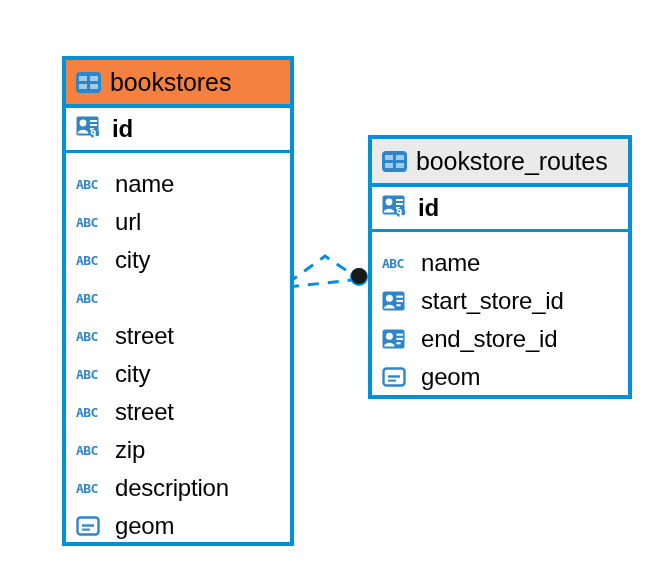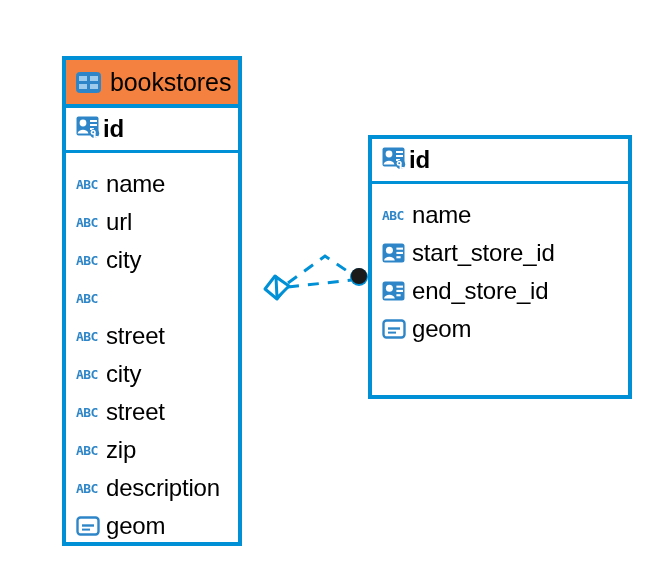--- a/index.html
+++ b/index.html
@@ -49,20 +49,21 @@
     line-height: 1;
     letter-spacing: -0.1px;
     white-space: nowrap;
   }
 
   
   .er-row {
     box-sizing: border-box;
     display: flex;
     align-items: center;
+    gap: 9px;
     padding: 0 10px;
   }
   .er-row.pk {
     border-bottom: 3px solid #0090d6;
   }
   .er-row-label {
     font-size: 24px;
     color: #000000;
     line-height: 1;
     letter-spacing: -0.2px;
@@ -110,21 +111,21 @@
       <polygon points="287,286 277,299 265,289 275,276" fill="#ffffff" stroke="#0090d6" stroke-width="3" stroke-linejoin="round"></polygon>
       <polygon points="276,277 289,286 277,298" fill="#ffffff" stroke="#0090d6" stroke-width="3" stroke-linejoin="round"></polygon>
     </g>
 
     <g>
       <circle cx="359" cy="277" r="9" fill="#0090d6"></circle>
       <circle cx="359" cy="276" r="8" fill="#1a1a1a"></circle>
     </g>
   </svg>
 
-  <div class="er-table" style="left:62px; top:56px; width:180px; height:490px;">
+  <div class="er-table" style="left:62px; top:56px; width:232px; height:490px;">
 
     <div class="er-header orange" style="height:48px;">
       <span class="icon">
         <svg width="25" height="21" viewBox="0 0 25 21">
           <rect x="0.5" y="0.5" width="24" height="20" rx="3" ry="3" fill="#2e86c8" stroke="#2e86c8" stroke-width="1"></rect>
           <rect x="3" y="4" width="8" height="5" fill="#9ecbec"></rect>
           <rect x="14" y="4" width="8" height="5" fill="#9ecbec"></rect>
           <rect x="3" y="12" width="8" height="5" fill="#9ecbec"></rect>
           <rect x="14" y="12" width="8" height="5" fill="#9ecbec"></rect>
         </svg>
@@ -206,20 +207,32 @@
           </svg>
         </span>
         <span class="er-row-label">geom</span>
       </div>
 
     </div>
   </div>
 
   <div class="er-table" style="left:368px; top:135px; width:264px; height:264px;">
 
+    <div class="er-header gray" style="height:48px;">
+      <span class="icon">
+        <svg width="25" height="21" viewBox="0 0 25 21">
+          <rect x="0.5" y="0.5" width="24" height="20" rx="3" ry="3" fill="#2e86c8" stroke="#2e86c8" stroke-width="1"></rect>
+          <rect x="3" y="4" width="8" height="5" fill="#9ecbec"></rect>
+          <rect x="14" y="4" width="8" height="5" fill="#9ecbec"></rect>
+          <rect x="3" y="12" width="8" height="5" fill="#9ecbec"></rect>
+          <rect x="14" y="12" width="8" height="5" fill="#9ecbec"></rect>
+        </svg>
+      </span>
+      <span class="er-header-label">bookstore_routes</span>
+    </div>
 
     <div class="er-row pk" style="height:45px;">
       <span class="icon">
         <svg width="27" height="26" viewBox="0 0 27 26">
           <rect x="0.5" y="0.5" width="22" height="19" rx="2" ry="2" fill="#2e86c8"></rect>
           <circle cx="7" cy="7" r="3.4" fill="#ffffff"></circle>
           <path d="M1.6 17.5 C2.4 12.6 11.6 12.6 12.4 17.5 Z" fill="#ffffff"></path>
           <rect x="14" y="4" width="7" height="2" fill="#ffffff"></rect>
           <rect x="14" y="8" width="7" height="2" fill="#ffffff"></rect>
           <rect x="14" y="12" width="4" height="2" fill="#ffffff"></rect>

